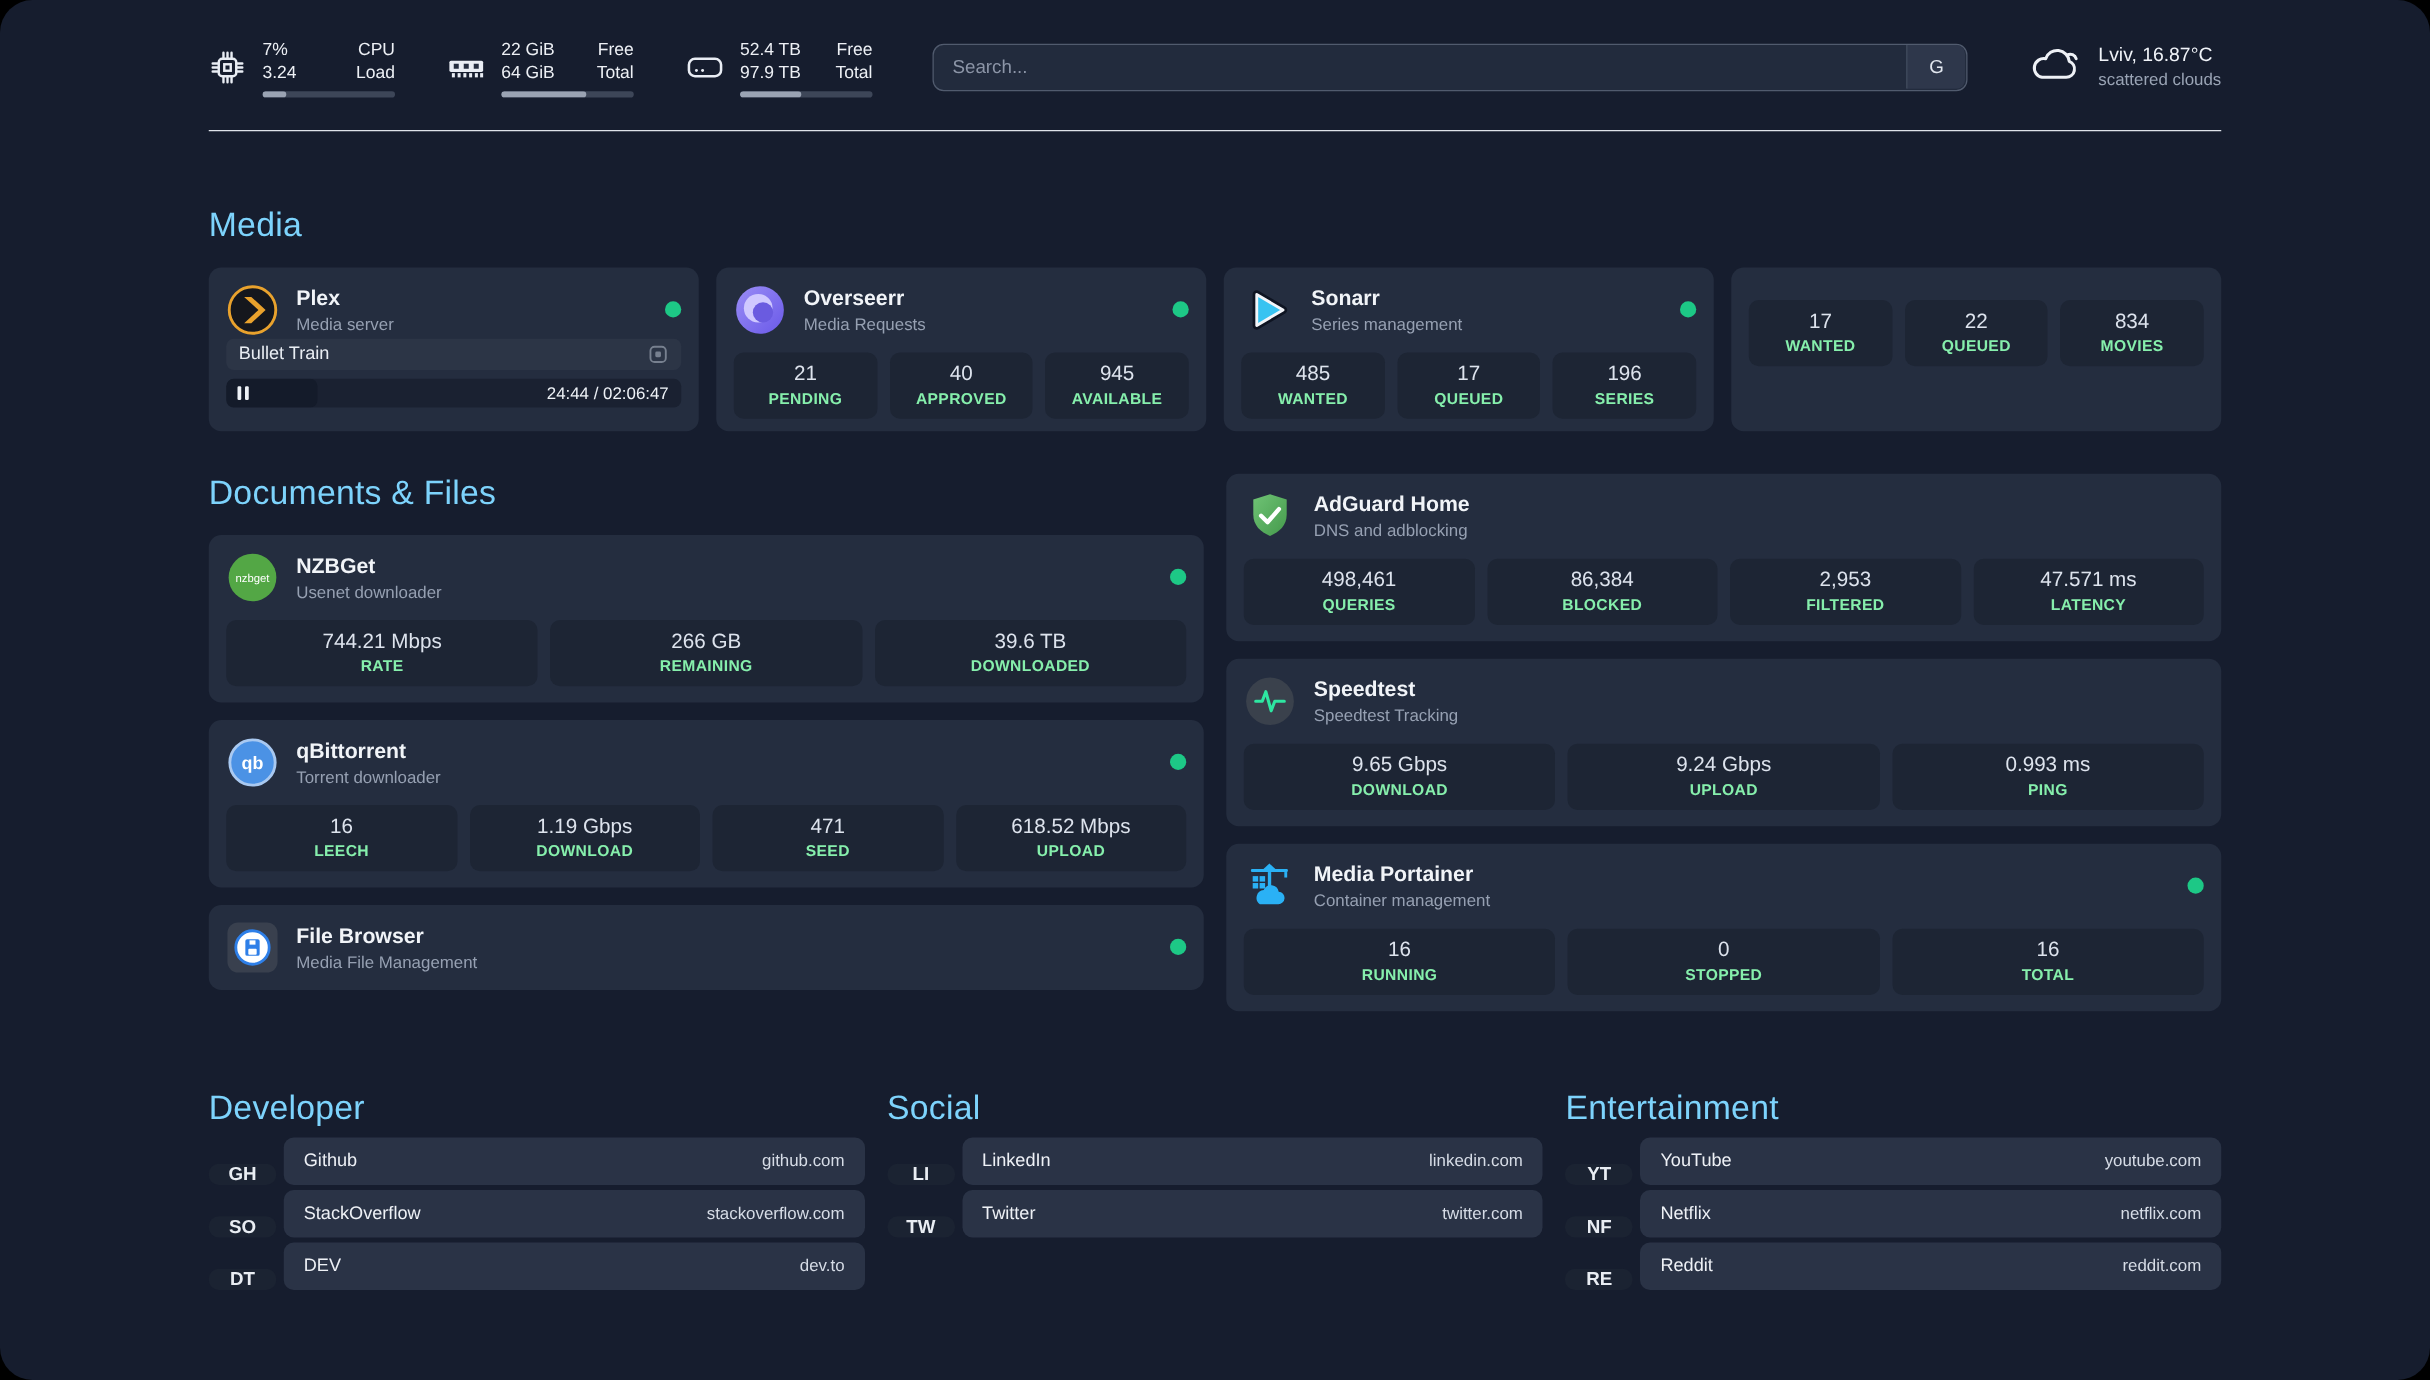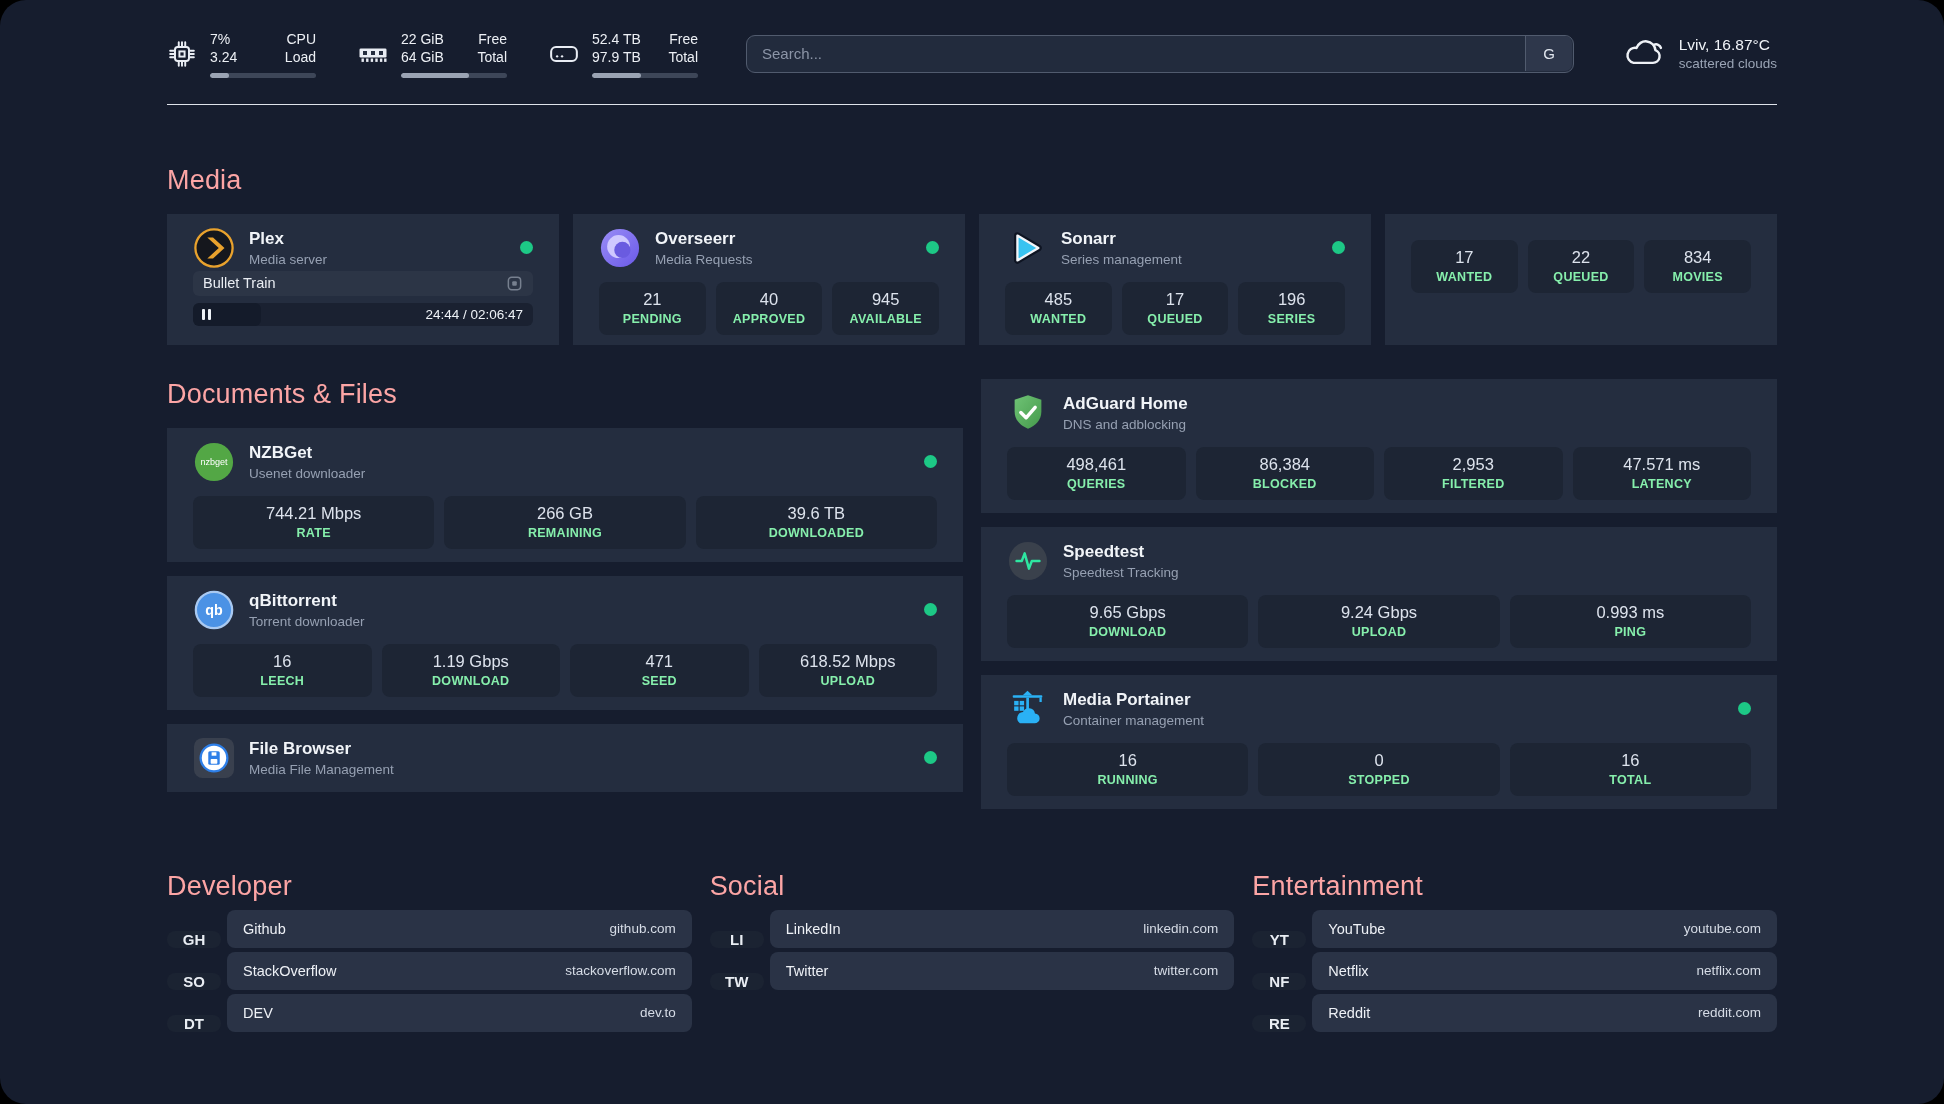--- a/index.html
+++ b/index.html
@@ -27,28 +27,28 @@
   .search input::placeholder{color:#8c95a7;}
   .gbtn{
     position:absolute;right:1.5px;top:1.5px;bottom:1.5px;width:47px;border:none;border-left:1.5px solid #515b6e;
     background:#2e374b;border-radius:0 7px 7px 0;color:#e2e7ef;font-size:15px;cursor:pointer;font-family:inherit;
   }
   .weather{display:flex;align-items:center;gap:13px;}
   .weather .wline{font-size:15.5px;color:#f0f3f8;}
   .weather .wsub{font-size:13.5px;color:#9aa4b5;margin-top:2px;}
   .divider{margin-top:26px;border:none;border-top:1.5px solid #dfe3ea;width:100%;}
   
-  .sec-title{font-size:27px;font-weight:500;color:#fca5a5;margin:0 0 18px 0;letter-spacing:.2px;}
+  .sec-title{font-size:27px;font-weight:500;color:#7dd3fc;margin:0 0 18px 0;letter-spacing:.2px;}
   .media-title{margin-top:60px;}
   .grid4{display:grid;grid-template-columns:repeat(4,1fr);gap:14px;}
   .two-col{display:grid;grid-template-columns:1fr 1fr;gap:18px;margin-top:34px;}
   .col{display:flex;flex-direction:column;gap:14px;}
   .col .sec-title{margin-bottom:4px;}
   
-  .card{background:#242d3f;border-radius:0;padding:13px 26px;}
+  .card{background:#242d3f;border-radius:10px;padding:13px 14px;}
   .card--media{height:131px;}
   .card-head{display:flex;align-items:center;gap:14px;}
   .app-icon{width:42px;height:42px;flex:none;display:flex;align-items:center;justify-content:center;}
   .app-name{font-size:17px;font-weight:700;color:#f1f4f8;}
   .app-desc{font-size:13.5px;color:#96a0b2;margin-top:3px;}
   .dot{width:13px;height:13px;border-radius:50%;background:#1dc886;margin-left:auto;flex:none;}
   .stats{display:flex;gap:10px;margin-top:13px;}
   .stat{flex:1;background:#1d2534;border-radius:8px;text-align:center;padding:8px 4px 9px 4px;}
   .stat-v{font-size:16.5px;color:#dde3ed;}
   .stat-l{font-size:12.5px;font-weight:700;color:#86efac;margin-top:3px;letter-spacing:.3px;}

